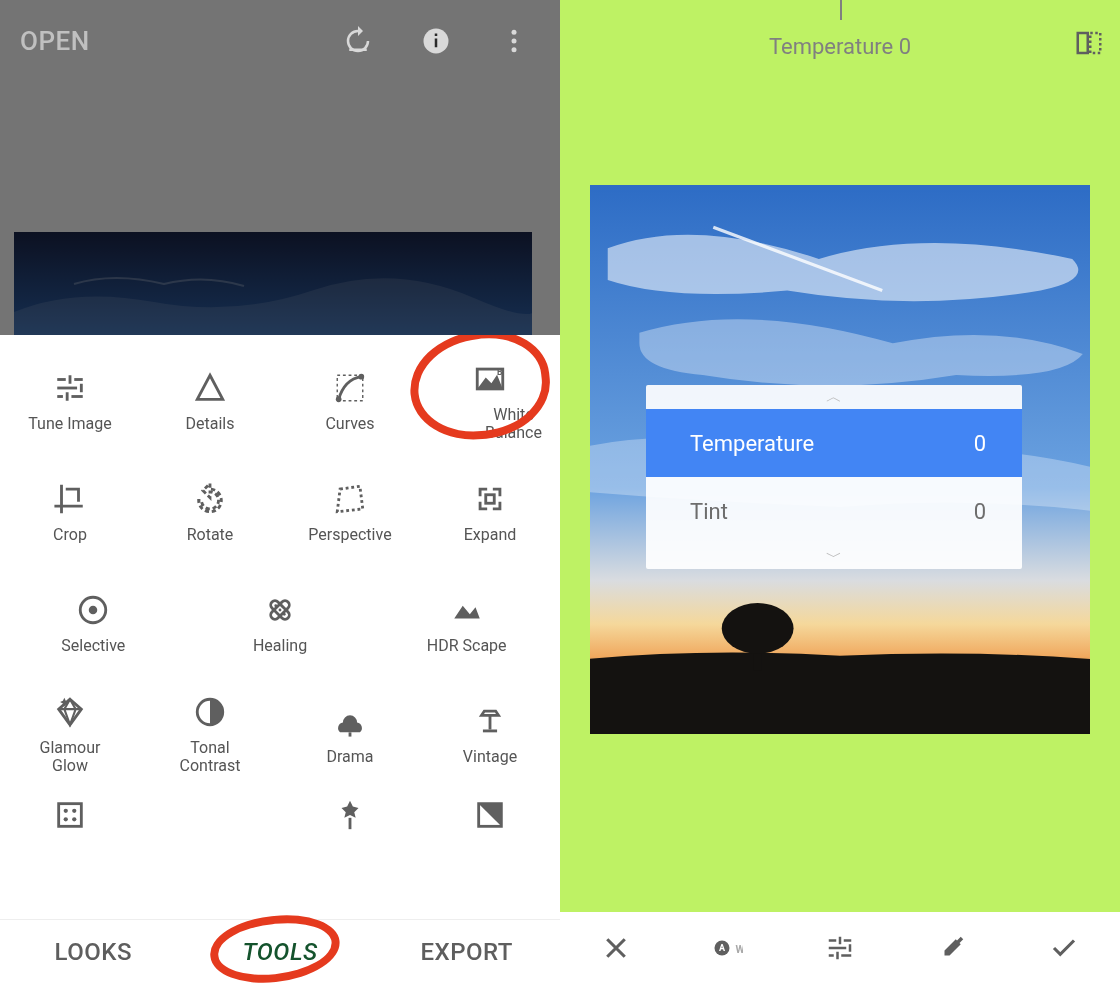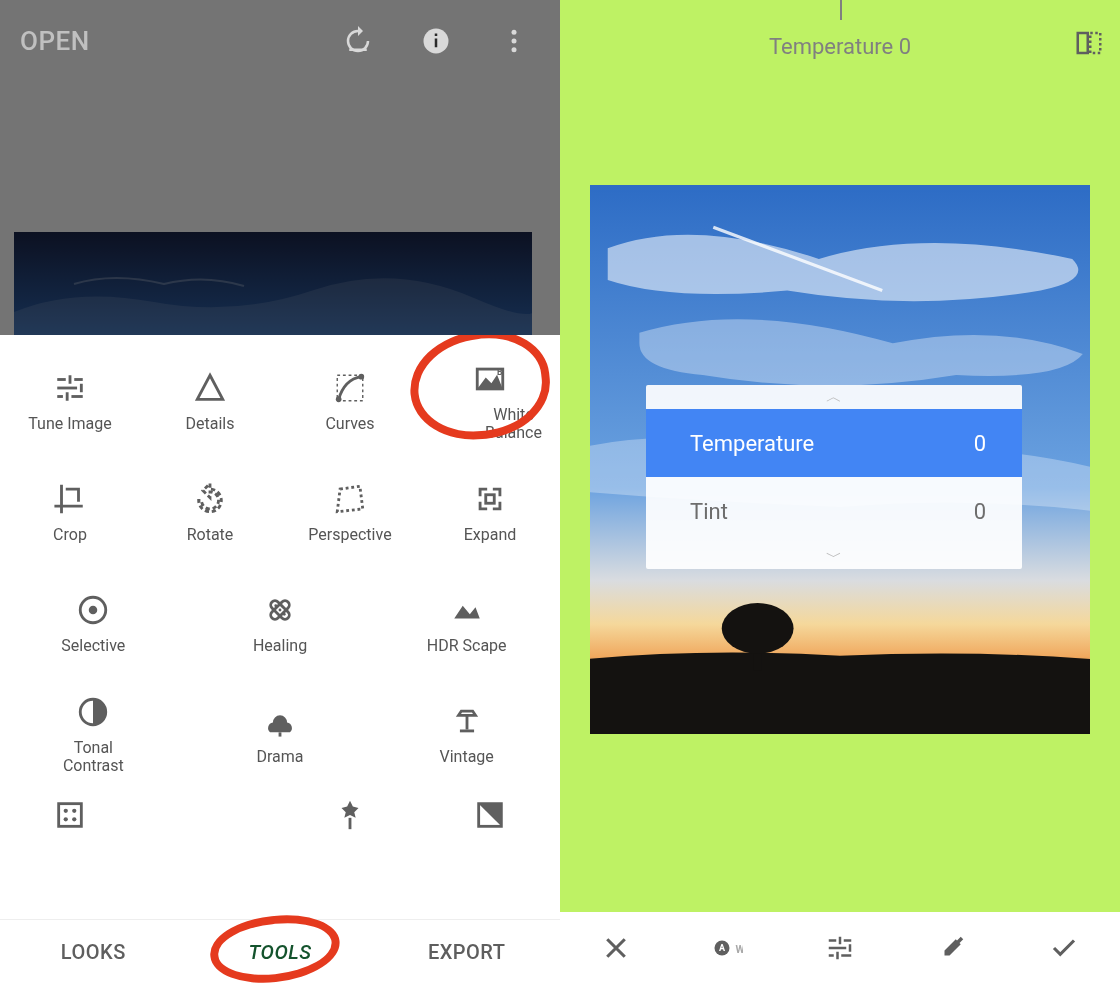--- a/index.html
+++ b/index.html
@@ -25,21 +25,21 @@
   .tool-grid { position:absolute; top:0; left:0; right:0; bottom:65px; overflow:hidden;
     padding-top:8px; }
   .tool-row { display:flex; height:111px; }
   .tool { flex:1; display:flex; flex-direction:column; align-items:center; justify-content:center;
     padding-top:6px; color:#606060; cursor:pointer; }
   .tool svg { width:34px; height:34px; fill:#5f5f5f; margin-bottom:10px; }
   .tool .lbl { font-size:16px; text-align:center; line-height:18px; color:#555; }
 
   .bottom-tabs { position:absolute; left:0; right:0; bottom:0; height:65px; display:flex;
     background:#fff; border-top:1px solid #eee; }
-  .tab { flex:1; display:flex; align-items:center; justify-content:center; font-size:20px;
+  .tab { flex:1; display:flex; align-items:center; justify-content:center; font-size:24px;
     font-weight:500; letter-spacing:.5px; color:#5e5e5e; cursor:pointer; }
   .tab.active { color:#14532d;font-style:italic; }
 
   
   .circle-ann { position:absolute; border:8px solid #e53a1e; border-radius:50%;
     pointer-events:none; transform:rotate(-6deg); }
 
   
   .right { width:560px; height:984px; background:#bef264; display:flex; flex-direction:column;
     position:relative; }
@@ -203,20 +203,28 @@
           <svg viewBox="0 0 24 24">
               <path d="M3 18 L9 9 L14 15 L18 10 L21 18 Z"></path>
             </svg>
           <span class="lbl">HDR Scape</span>
         </div>
       </div>
 
       <div class="tool-row">
         <div class="tool">
           <svg viewBox="0 0 24 24">
+              <path d="M12 3 L20 10 L12 21 L4 10 Z" fill="none" stroke="#5f5f5f" stroke-width="2"></path>
+              <path d="M4 10 L20 10 M12 3 L8 10 L12 21 L16 10 L12 3" fill="none" stroke="#5f5f5f" stroke-width="1.5"></path>
+              <path d="M8 2l1 2 2 1-2 1-1 2-1-2-2-1 2-1z" fill="#5f5f5f"></path>
+            </svg>
+          <span class="lbl" style="white-space:pre-line;">Glamour<br>Glow</span>
+        </div>
+        <div class="tool">
+          <svg viewBox="0 0 24 24">
               <circle cx="12" cy="12" r="9" fill="none" stroke="#5f5f5f" stroke-width="2"></circle>
               <path d="M12 3 a9 9 0 0 1 0 18 Z"></path>
             </svg>
           <span class="lbl" style="white-space:pre-line;">Tonal<br>Contrast</span>
         </div>
         <div class="tool">
           <svg viewBox="0 0 24 24">
               <path d="M7 13a5 5 0 0 1 10 0 4 4 0 0 1 2 7H5a4 4 0 0 1 2-7z"></path>
               <rect x="11" y="20" width="2" height="3"></rect>
             </svg>

